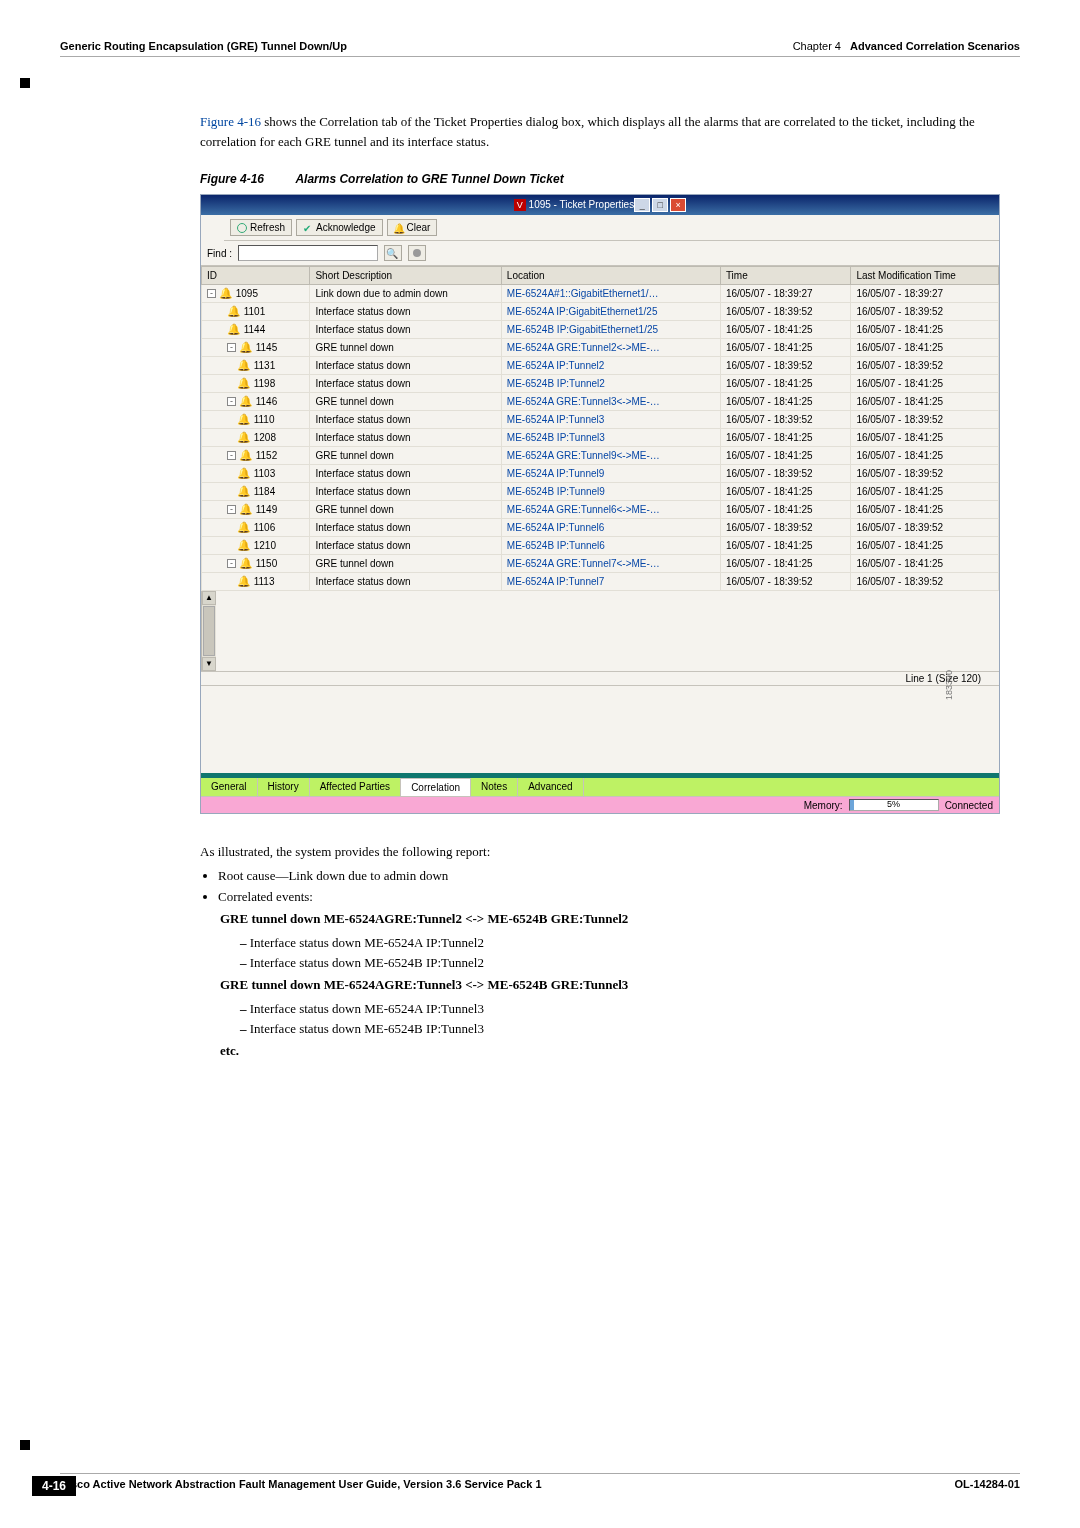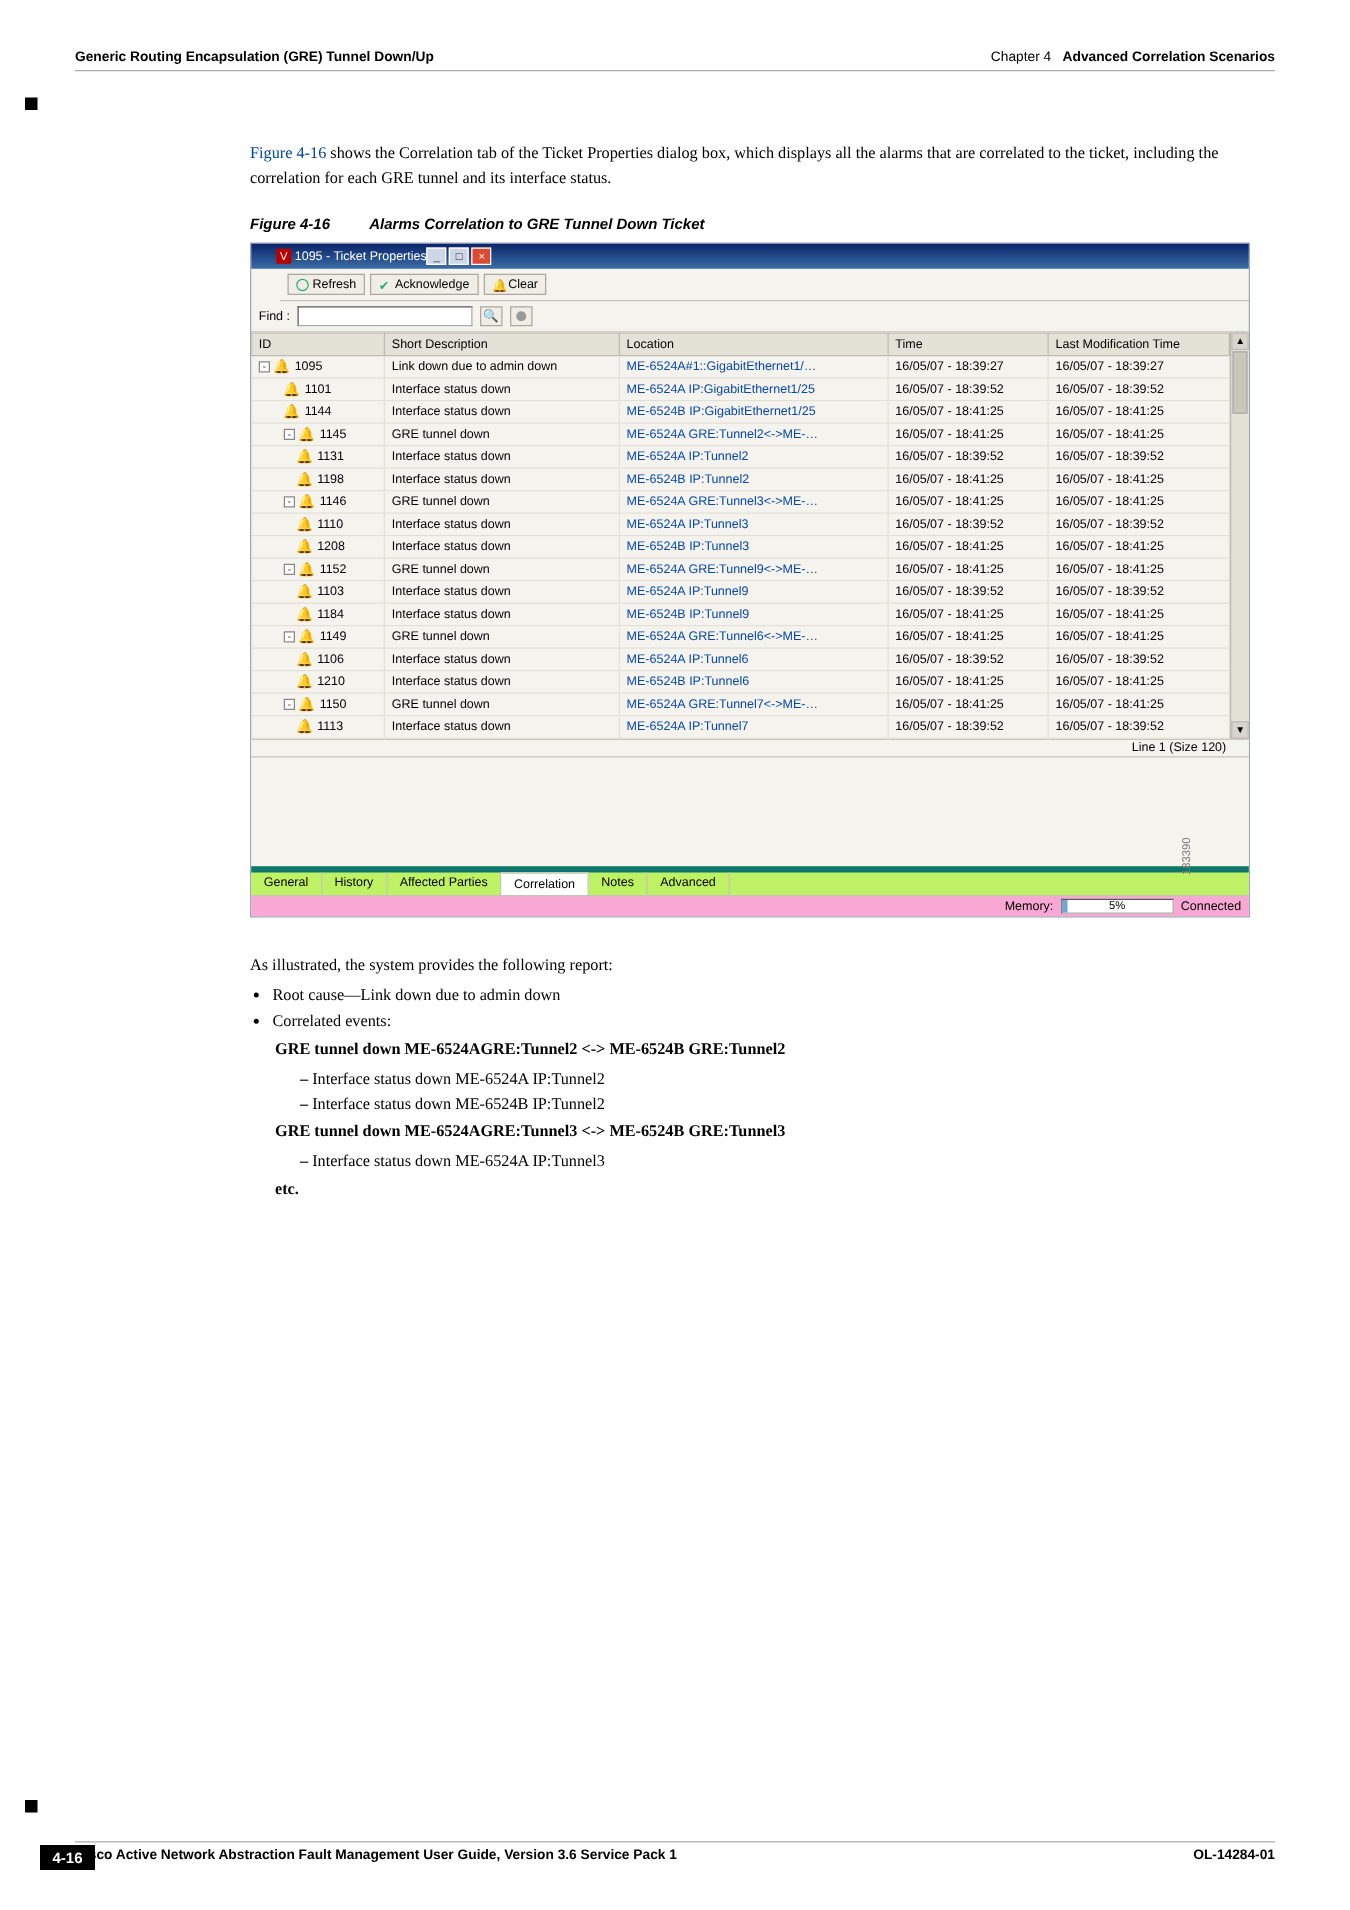--- a/index.html
+++ b/index.html
@@ -49,21 +49,21 @@
     border: 1px solid #98a7bc;
     width: 800px;
     background: #f5f3ee;
     font-family: Tahoma, Arial, sans-serif;
     font-size: 10px;
   }
   .sc-titlebar {
     background: linear-gradient(#0a246a, #3b6ea5);
     color: #fff;
     display: flex;
-    justify-content: flex-start;
+    justify-content: center;
     align-items: center;
     padding: 2px 20px;
     height: 20px;
   }
   .sc-titlebar .wbtns { display:flex; gap:2px; }
   .wbtn { width: 16px; height: 14px; background: #cdd7e7; border:1px solid #fff; font-size:9px; text-align:center; line-height:12px; color:#333; }
   .wbtn.close { background:#da4b33; color:#fff; }
   .sc-toolbar {
     padding: 4px 6px;
     display: flex;
@@ -108,21 +108,21 @@
     border: 1px solid #e2dfd6;
     white-space: nowrap;
   }
   table.grid tbody tr { background: #f5f3ee; }
   td.loc { color: #0747a6; }
   .id-cell { display:flex; align-items:center; gap:3px; }
   .tree-sq { width:9px; height:9px; border:1px solid #888; text-align:center; line-height:7px; font-size:9px; color:#555; background:#fff; }
   .bell { color:#d19812; font-size:11px;}
   .indent1 { padding-left: 20px; }
   .indent2 { padding-left: 30px; }
-  .scroll-wrap { display:flex; }
+  .scroll-wrap { display:flex;flex-direction:column; }
   .scroll-col { width:15px; background:#e4e1d7; border-left:1px solid #bdbab1; display:flex; flex-direction:column; }
   .sb-arr { height:14px; background:#d8d6cc; border:1px solid #bdbab1; text-align:center; font-size:8px; line-height:12px; }
   .sb-thumb { flex:0 0 50px; background:#c9c6bc; border:1px solid #aaa; margin:1px; }
   .sb-track { flex:1; }
   .sc-line {
     text-align: right;
     padding: 1px 18px 1px 0;
     font-size: 10px;
     background:#f5f3ee;
     border-top:1px solid #c6c3bb;
@@ -506,20 +506,21 @@
     </ul>
     <div id="events-block">
         <p class="sub">GRE tunnel down ME-6524AGRE:Tunnel2 &lt;-&gt; ME-6524B GRE:Tunnel2</p>
         <ul class="dashlist">
           <li>Interface status down ME-6524A IP:Tunnel2</li>
           <li>Interface status down ME-6524B IP:Tunnel2</li>
         </ul>
         <p class="sub">GRE tunnel down ME-6524AGRE:Tunnel3 &lt;-&gt; ME-6524B GRE:Tunnel3</p>
         <ul class="dashlist">
           <li>Interface status down ME-6524A IP:Tunnel3</li>
+          <li>Interface status down ME-6524B IP:Tunnel3</li>
         </ul>
       </div>
     <p class="sub">etc.</p>
   </div>
 
 </div>
 
 <div class="corner-sq"></div>
 
 <div class="footer">

